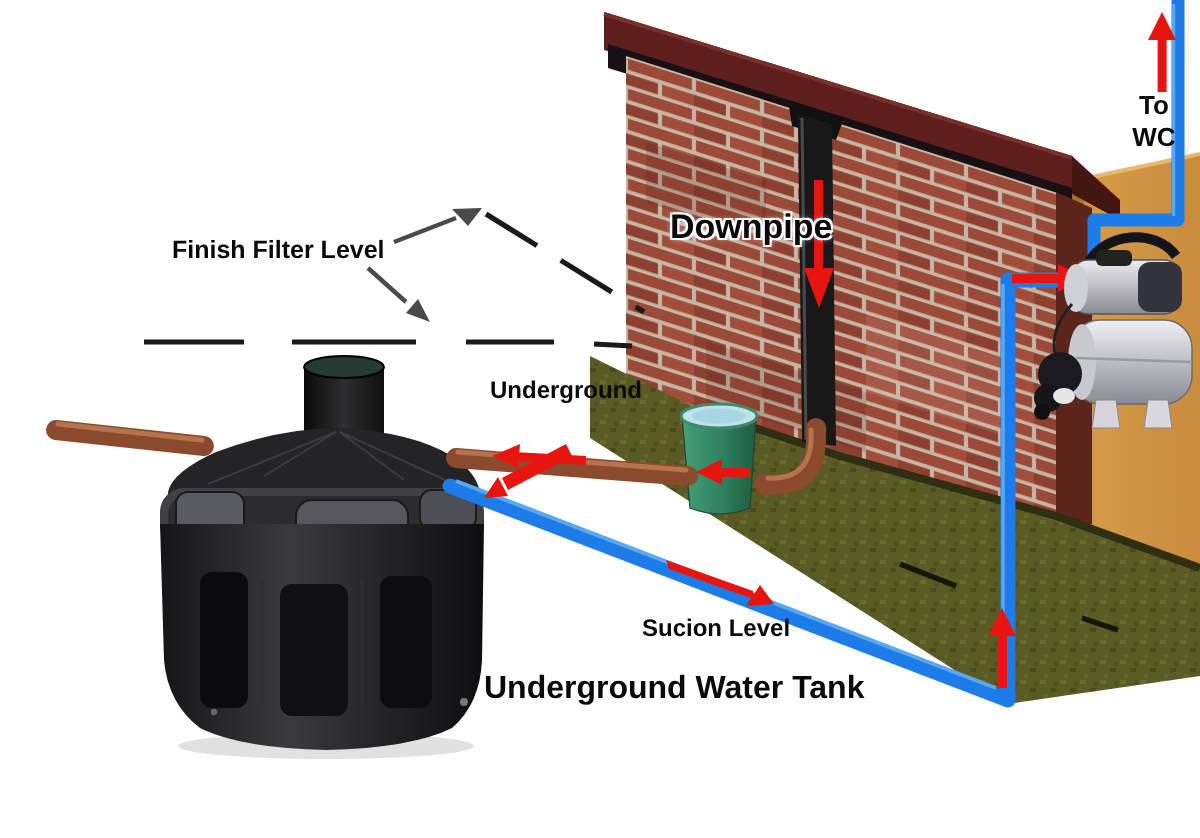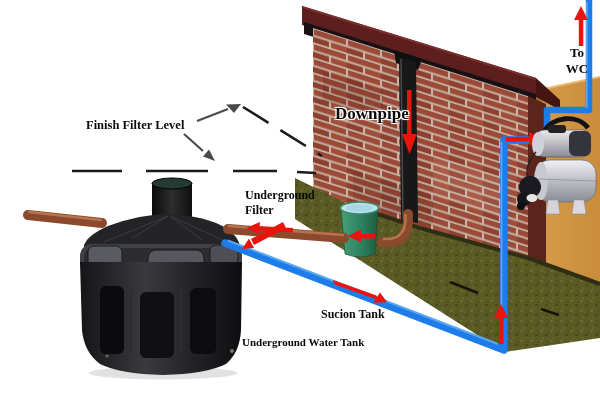--- a/index.html
+++ b/index.html
@@ -1,28 +1,28 @@
 <!DOCTYPE html>
 <html><head>
 <meta charset="utf-8">
 <style>
   html,body{margin:0;padding:0;background:#fff;}
   #stage{position:relative;width:600px;height:419px;background:#fff;overflow:hidden;
          font-family:"Liberation Sans",sans-serif;}
   #scene{position:absolute;left:0;top:0;}
   .label{position:absolute;font-weight:bold;color:#0a0a0a;white-space:nowrap;
-         font-family:Liberation Serif, serif;}
+         font-family:Liberation Sans, sans-serif;}
   .lbl-fgl{left:86px;top:118px;font-size:12.5px;}
   .lbl-soak{left:7px;top:196px;font-size:12px;}
   .lbl-filter{left:245px;top:188px;width:92px;font-size:12px;line-height:15px;}
   .lbl-downpipe{left:335px;top:104px;font-size:17px;
      text-shadow:-1px -1px 0 #fff,1px -1px 0 #fff,-1px 1px 0 #fff,1px 1px 0 #fff,0 0 3px #fff;}
   .lbl-wc{left:558px;top:45px;width:38px;font-size:13px;line-height:15.5px;text-align:center;}
   .lbl-sucion{left:321px;top:307px;font-size:12px;}
-  .lbl-tank{left:242px;top:336px;font-size:11px;}
+  .lbl-tank{left:242px;top:336px;font-size:16px;}
 </style>
 </head>
 <body>
 
 <div id="stage">
 
 <svg id="scene" width="600" height="419" viewBox="0 0 600 419">
   <defs>
     <pattern id="bricks" width="34" height="15" patternUnits="userSpaceOnUse">
       <rect width="34" height="15" fill="#c7b6a6"></rect>
@@ -231,27 +231,26 @@
     <line x1="184" y1="134" x2="203" y2="151" stroke="#4a4a4a" stroke-width="2.2"></line>
     <polygon points="215,161 209,149.5 203,156.5" fill="#4a4a4a"></polygon>
   </g>
 </svg>
 
 <div class="label lbl-fgl">Finish Filter Level</div>
 
 
 <div class="label lbl-filter">
   <div>Underground</div>
-  <div>Filter</div>
 </div>
 
 <div class="label lbl-downpipe">Downpipe</div>
 
 <div class="label lbl-wc">
   <div>To</div>
   <div>WC</div>
 </div>
 
-<div class="label lbl-sucion">Sucion Tank</div>
+<div class="label lbl-sucion">Sucion Level</div>
 
 <div class="label lbl-tank">Underground Water Tank</div>
 
 </div>
 
 </body></html>

